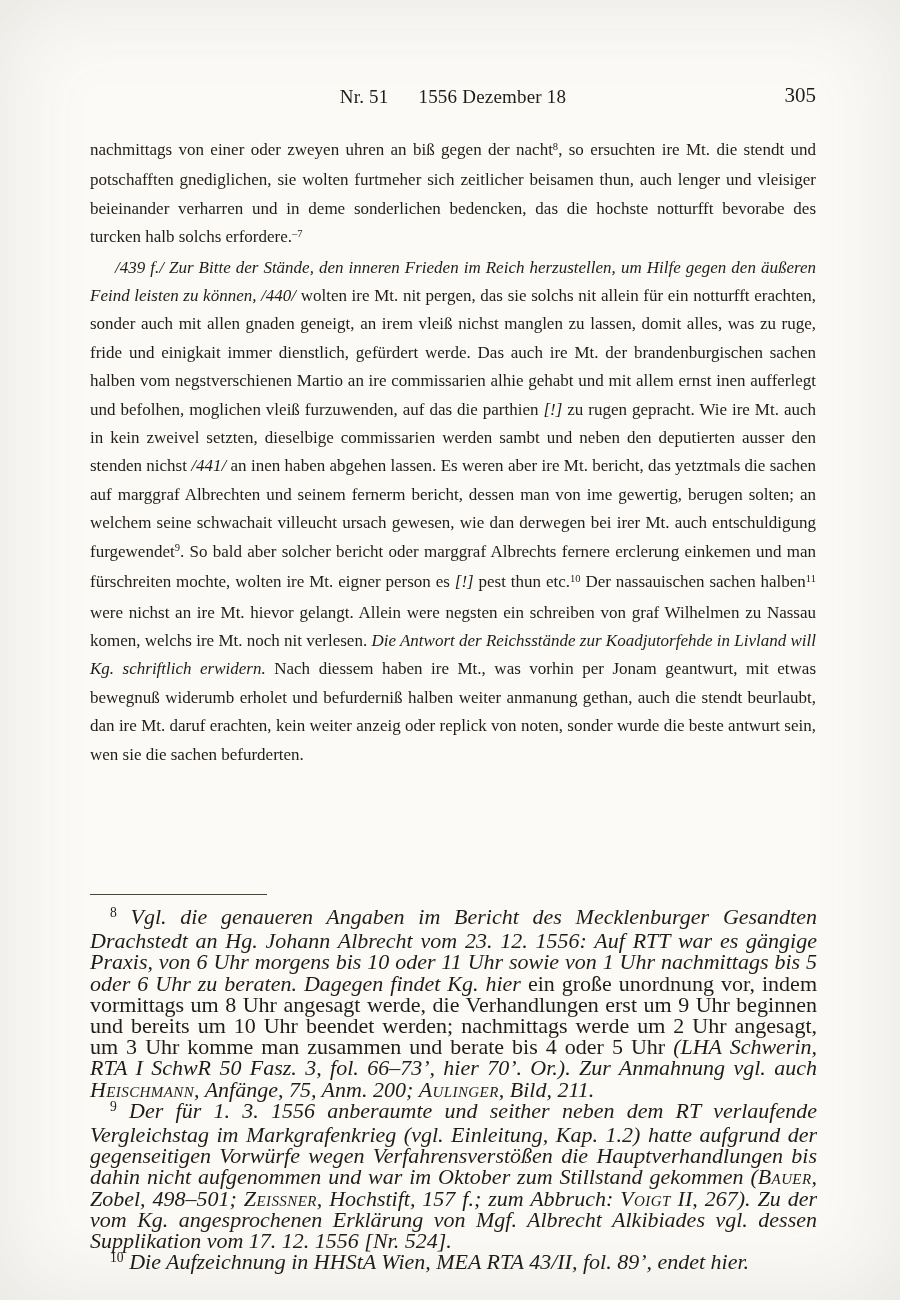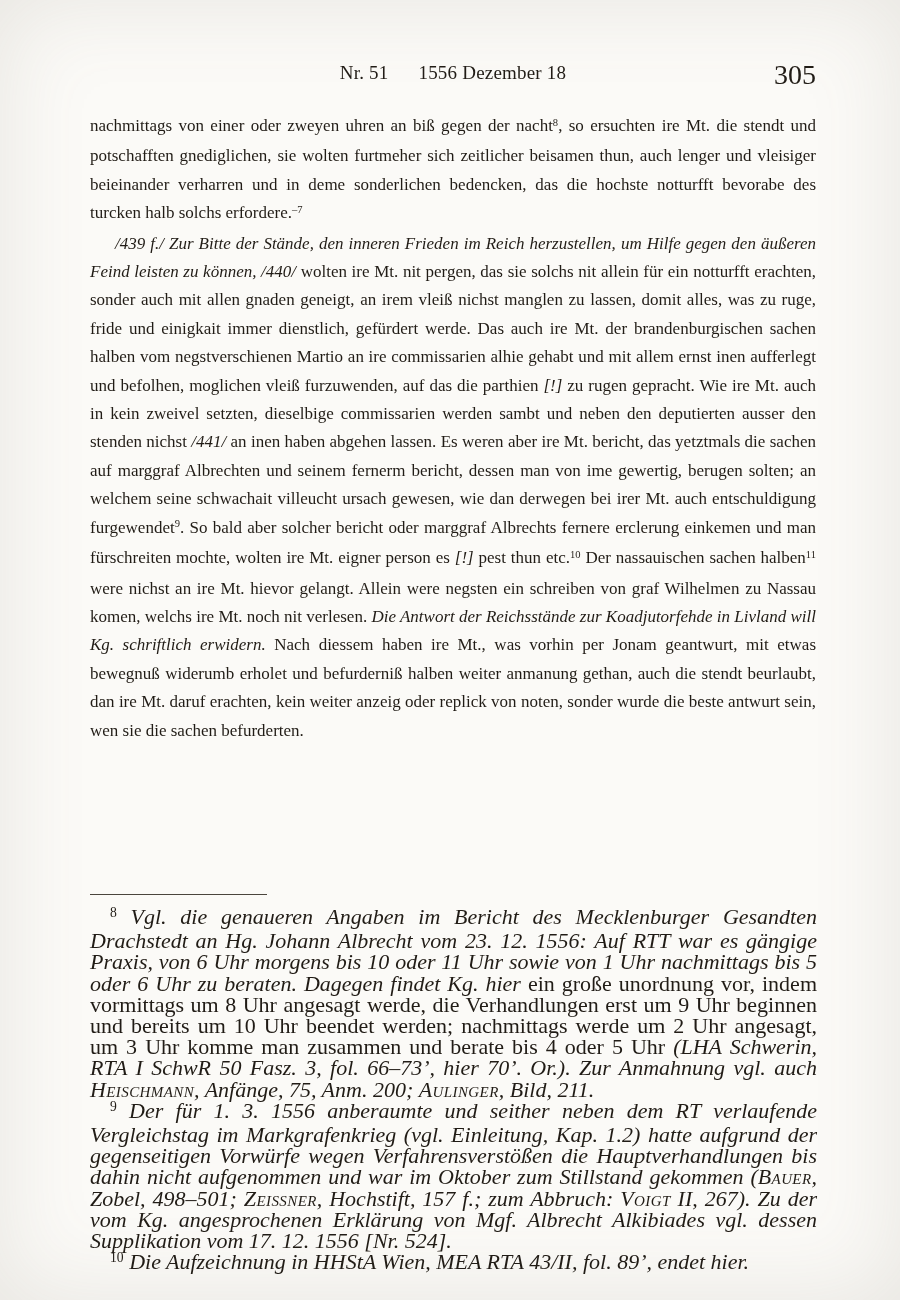--- a/index.html
+++ b/index.html
@@ -8,25 +8,25 @@
     background:#eceae6;
     font-family:"Liberation Serif", serif;
   }
   .page {
     position:relative; width:900px; height:1300px;
     background:#fbfaf7;
     box-shadow: inset 0 0 90px rgba(110,104,92,0.14);
     color:#211c16;
     overflow:hidden;
   }
-  .content { position:absolute; left:90px; top:62px; width:726px; }
+  .content { position:absolute; left:90px; top:86px; width:726px; }
   .header { position:relative; height:32px; margin-bottom:18px; }
   .caption { text-align:center; font-size:19px; letter-spacing:0.2px; }
   .hdate { margin-left:30px; }
-  .pagenum { position:absolute; right:0; top:-3px; font-size:28px; }
+  .pagenum { position:absolute; right:0; top:-3px; font-size:21px; }
   .bpar {
     font-size:17px; line-height:28.4px; text-align:justify;
     hyphens:auto; -webkit-hyphens:auto;
   }
   .bpar.indent { text-indent:25px; }
   .it { font-style:italic; }
   .rm { font-style:normal; }
   .sup {
     font-size:0.62em; position:relative; top:-0.5em;
     font-style:normal; letter-spacing:0;

